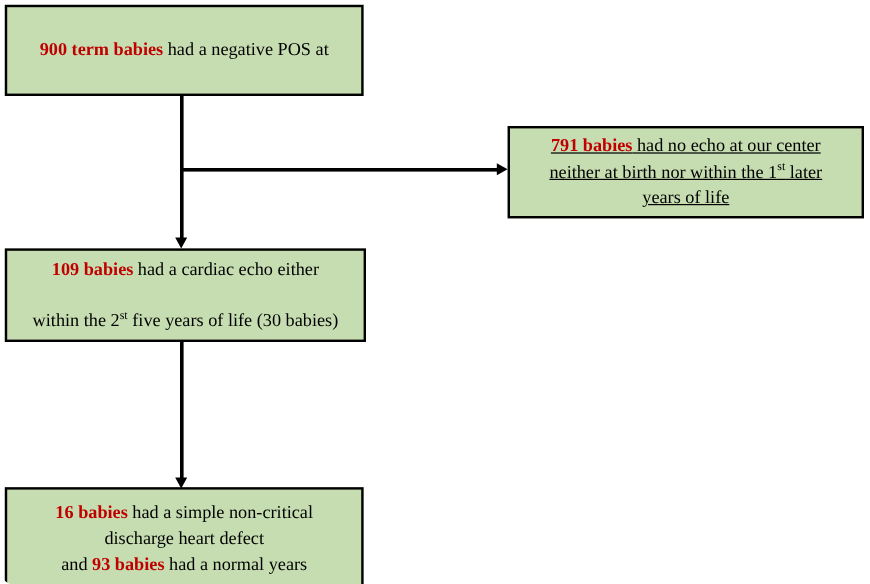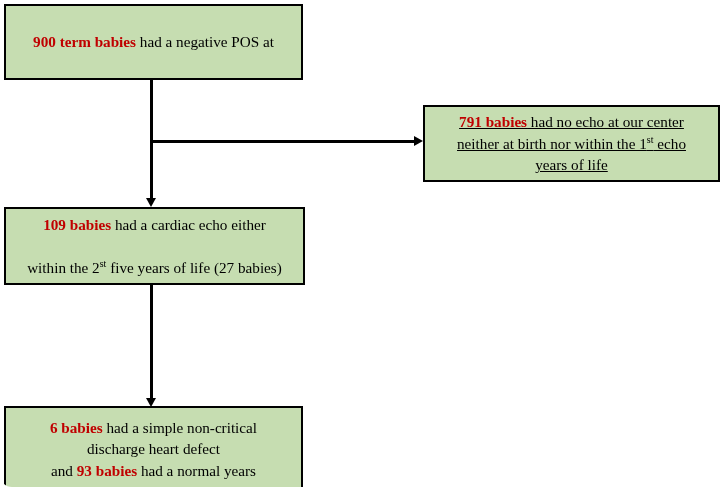--- a/index.html
+++ b/index.html
@@ -103,36 +103,36 @@
 
   <div class="node" id="node-start">
     <div class="inner">
       <span class="count">900 term babies</span><span> had a negative POS at</span><br>
     </div>
   </div>
 
   <div class="node" id="node-no-echo">
     <div class="inner">
       <span class="count">791 babies</span><span> had no echo at our center</span><br>
-      <span>neither at birth nor within the 1</span><sup>st</sup><span> echo</span><br>
+      <span>neither at birth nor within the 1</span><sup>st</sup><span> later</span><br>
       <span>years of life</span>
     </div>
   </div>
 
   <div class="node" id="node-echo">
     <div class="inner">
       <span class="count">109 babies</span><span> had a cardiac echo either</span><br>
       <br>
-      <span>within the 2</span><sup>st</sup><span> five years of life (27 babies)</span>
+      <span>within the 2</span><sup>st</sup><span> five years of life (30 babies)</span>
     </div>
   </div>
 
   <div class="node" id="node-outcome">
     <div class="inner">
-      <span class="count">6 babies</span><span> had a simple non-critical</span><br>
+      <span class="count">16 babies</span><span> had a simple non-critical</span><br>
       <span>discharge heart defect</span><br>
       <span>and </span><span class="count">93 babies</span><span> had a normal years</span>
     </div>
   </div>
 
   <div class="conn" id="trunk-vertical"></div>
   <div class="conn" id="branch-horizontal"></div>
   <div class="conn" id="trunk-vertical-2"></div>
 
   <div class="arrowhead-down" id="arrow-to-echo"></div>

